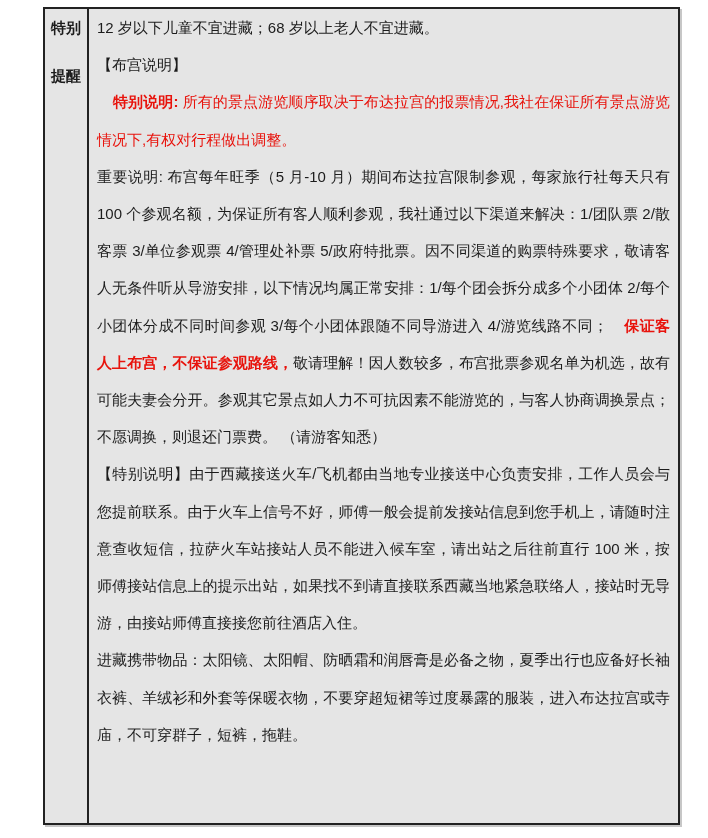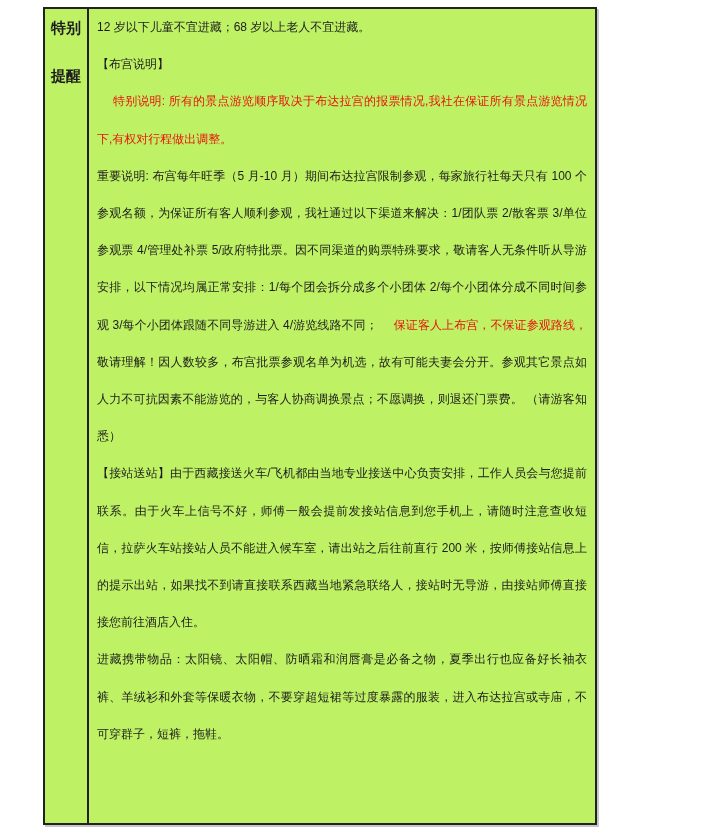--- a/index.html
+++ b/index.html
@@ -8,27 +8,27 @@
     width: 708px;
     height: 838px;
     background: #ffffff;
     font-family: "Liberation Sans", sans-serif;
     overflow: hidden;
   }
   .doc-table {
     position: absolute;
     left: 43px;
     top: 7px;
-    width: 554px;
+    width: 637px;
     height: 818px;
     box-sizing: border-box;
     border: 2px solid var(--border, #222222);
     box-shadow: 2px 2px 0 rgba(0,0,0,0.22);
     display: flex;
-    background: #bef264;
+    background: #e5e5e5;
   }
   .cell-header {
     width: 44px;
     box-sizing: border-box;
     border-right: 2px solid var(--border, #222222);
     text-align: center;
     font-weight: bold;
     font-size: 15px;
     color: var(--text, #1c1c1c);
     padding-top: 0;
@@ -36,43 +36,43 @@
   .cell-header .hline {
     display: block;
     line-height: 48px;
     margin-top: -5px;
   }
   .cell-header .hline + .hline { margin-top: 0; }
   .cell-body {
     flex: 1;
     box-sizing: border-box;
     padding: 0 8px 0 8px;
-    font-size: 12px;
+    font-size: 15px;
     line-height: 37.2px;
     color: var(--text, #1c1c1c);
     text-align: justify;
     overflow: hidden;
   }
   .cell-body p.para { margin: 0; }
   .run.normal   { font-weight: normal; color: var(--text, #1c1c1c); }
   .run.bold     { font-weight: normal;   color: var(--text, #1c1c1c); }
   .run.red      { font-weight: normal; color: var(--red, #e8130c); }
-  .run.red-bold { font-weight: normal;   color: var(--red, #e8130c); padding-left: 16px; }
+  .run.red-bold { font-weight: bold;   color: var(--red, #e8130c); padding-left: 16px; }
 </style>
 </head>
 <body>
 
 <div class="page">
   <div class="doc-table">
     <div class="cell-header">
       <span class="hline">特别</span>
       <span class="hline">提醒</span>
     </div>
     <div class="cell-body">
         <p class="para"><span class="run normal">12 岁以下儿童不宜进藏；68 岁以上老人不宜进藏。</span></p>
         <p class="para"><span class="run bold">【布宫说明】</span></p>
         <p class="para"><span class="run red-bold">特别说明: </span><span class="run red">所有的景点游览顺序取决于布达拉宫的报票情况,我社在保证所有景点游览情况下,有权对行程做出调整。</span></p>
         <p class="para"><span class="run bold">重要说明: </span><span class="run normal">布宫每年旺季（5 月-10 月）期间布达拉宫限制参观，每家旅行社每天只有 100 个参观名额，为保证所有客人顺利参观，我社通过以下渠道来解决：1/团队票 2/散客票 3/单位参观票 4/管理处补票 5/政府特批票。因不同渠道的购票特殊要求，敬请客人无条件听从导游安排，以下情况均属正常安排：1/每个团会拆分成多个小团体 2/每个小团体分成不同时间参观 3/每个小团体跟随不同导游进入 4/游览线路不同；</span><span class="run red-bold">保证客人上布宫，不保证参观路线，</span><span class="run normal">敬请理解！因人数较多，布宫批票参观名单为机选，故有可能夫妻会分开。参观其它景点如人力不可抗因素不能游览的，与客人协商调换景点；不愿调换，则退还门票费。 （请游客知悉）</span></p>
-        <p class="para"><span class="run bold">【接站送站】</span><span class="run normal">由于西藏接送火车/飞机都由当地专业接送中心负责安排，工作人员会与您提前联系。由于火车上信号不好，师傅一般会提前发接站信息到您手机上，请随时注意查收短信，拉萨火车站接站人员不能进入候车室，请出站之后往前直行 200 米，按师傅接站信息上的提示出站，如果找不到请直接联系西藏当地紧急联络人，接站时无导游，由接站师傅直接接您前往酒店入住。</span></p>
+        <p class="para"><span class="run bold">【特别说明】</span><span class="run normal">由于西藏接送火车/飞机都由当地专业接送中心负责安排，工作人员会与您提前联系。由于火车上信号不好，师傅一般会提前发接站信息到您手机上，请随时注意查收短信，拉萨火车站接站人员不能进入候车室，请出站之后往前直行 100 米，按师傅接站信息上的提示出站，如果找不到请直接联系西藏当地紧急联络人，接站时无导游，由接站师傅直接接您前往酒店入住。</span></p>
         <p class="para"><span class="run normal">进藏携带物品：太阳镜、太阳帽、防晒霜和润唇膏是必备之物，夏季出行也应备好长袖衣裤、羊绒衫和外套等保暖衣物，不要穿超短裙等过度暴露的服装，进入布达拉宫或寺庙，不可穿群子，短裤，拖鞋。</span></p>
       </div>
   </div>
 </div>
 
 </body></html>

